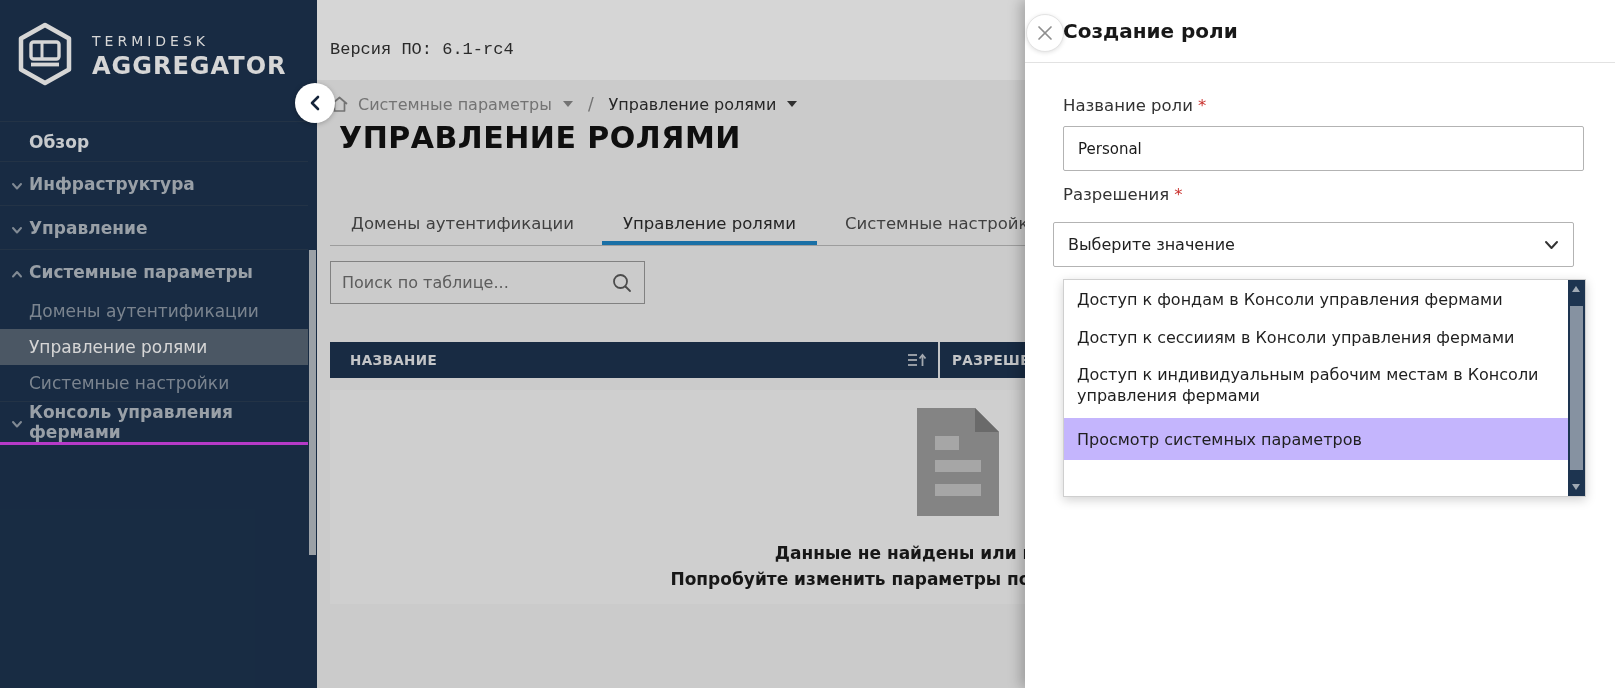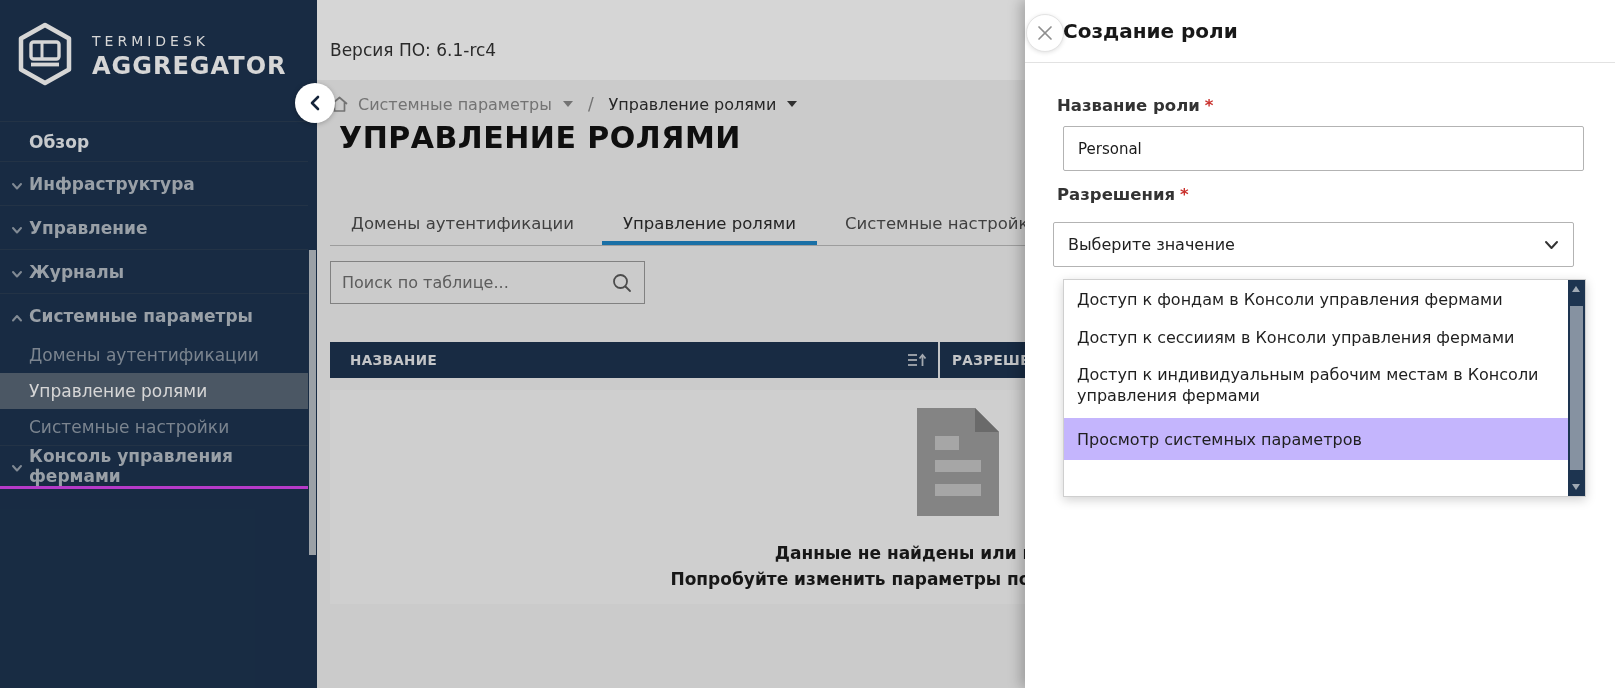--- a/index.html
+++ b/index.html
@@ -1,21 +1,21 @@
 <!DOCTYPE html>
 <html><head>
 <meta charset="utf-8">
 <style>
   * { margin:0; padding:0; box-sizing:border-box; }
   html,body { width:1615px; height:688px; overflow:hidden; }
   body { font-family:"DejaVu Sans","Liberation Sans",sans-serif; background:#f0f0f0; }
   .stage { position:relative; width:1615px; height:688px; overflow:hidden; }
 
   
-  .topbar { position:absolute; left:317px; top:0; right:0; height:80px; background:#ffffff; z-index:1; }
+  .topbar { position:absolute; left:317px; top:0; right:0; height:80px; background:#ffffff; z-index:1;font-family:Liberation Mono, monospace; }
   .version { position:absolute; left:13px; top:40px; font-size:17px; color:#333; }
 
   
   .sidebar { position:absolute; left:0; top:0; bottom:0; width:317px; background:#1d3450; z-index:10; }
   .logo { display:flex; align-items:center; gap:18px; padding:8px 0 0 16px; height:104px; }
   .logo-text .l1 { color:#fff; font-size:14px; letter-spacing:4px; font-weight:400; }
   .logo-text .l2 { color:#fff; font-size:24px; font-weight:700; letter-spacing:1px; margin-top:3px; }
   .nav { position:absolute; left:0; top:121px; width:308px; }
   .nav-item { position:relative; display:flex; align-items:center; height:44px; border-top:1px solid #2a3d54; padding-left:29px; color:#b7bfc8; font-size:17px; font-weight:700; cursor:pointer; }
   .nav-item.first { height:40px; color:#edf1f5; }
@@ -59,21 +59,21 @@
   .dim { position:absolute; left:0; top:0; width:1025px; height:688px; background:rgba(0,0,0,0.16); z-index:50; pointer-events:none; }
 
   
   .collapse-btn { position:absolute; left:295px; top:83px; width:40px; height:40px; border-radius:50%; background:#fff; border:none; box-shadow:0 1px 5px rgba(0,0,0,0.25); z-index:60; display:flex; align-items:center; justify-content:center; cursor:pointer; }
 
   
   .drawer { position:absolute; left:1025px; top:0; width:590px; height:688px; background:#ffffff; z-index:70; box-shadow:-5px 0 12px rgba(0,0,0,0.22); }
   .drawer-close { position:absolute; left:1px; top:14px; width:38px; height:38px; border-radius:50%; background:#fff; border:1px solid #e3e3e3; box-shadow:0 1px 4px rgba(0,0,0,0.12); display:flex; align-items:center; justify-content:center; cursor:pointer; }
   .drawer-title { position:absolute; left:38px; top:19px; font-size:20px; font-weight:700; color:#181818; }
   .drawer-hr { position:absolute; left:0; top:62px; width:590px; height:1px; background:#e2e2e2; }
-  .f-label { position:absolute; left:32px; font-size:16.5px; color:#333;font-weight:bold; }
+  .f-label { position:absolute; left:38px; font-size:16.5px; color:#333; }
   .f-label .req { color:#c9302c; margin-left:5px; }
   .lbl-name { top:96px; }
   .lbl-perm { top:185px; }
   .txt-input { position:absolute; left:38px; top:126px; width:521px; height:45px; border:1px solid #b3b3b3; border-radius:2px; padding:0 14px; font-size:15px; color:#1a1a1a; font-family:inherit; outline:none; background:#fff; }
   .select { position:absolute; left:28px; top:222px; width:521px; height:45px; border:1px solid #b3b3b3; border-radius:2px; display:flex; align-items:center; padding:0 14px; font-size:16px; color:#222; cursor:pointer; background:#fff; }
   .select .sel-chev { margin-left:auto; display:flex; }
 
   .dropdown { position:absolute; left:38px; top:279px; width:523px; height:218px; background:#fff; border:1px solid #cfcfcf; box-shadow:0 3px 10px rgba(0,0,0,0.18); overflow:hidden; }
   .opt { display:flex; align-items:center; padding:0 26px 0 13px; font-size:16px; color:#1f1f1f; height:38px; cursor:pointer; }
   .opt.tall { height:62px; line-height:1.32; align-items:flex-start; padding-top:8px; display:block; }
@@ -124,28 +124,20 @@
         <span class="chev">
           <svg width="14" height="14" viewBox="0 0 14 14">
               <polyline points="3,5 7,9.5 11,5" fill="none" stroke="#9aa5b1" stroke-width="2" stroke-linecap="round" stroke-linejoin="round"></polyline>
             </svg>
         </span>
         <span>Управление</span>
       </div>
       <div class="nav-item">
         <span class="chev">
           <svg width="14" height="14" viewBox="0 0 14 14">
-              <polyline points="3,5 7,9.5 11,5" fill="none" stroke="#9aa5b1" stroke-width="2" stroke-linecap="round" stroke-linejoin="round"></polyline>
-            </svg>
-        </span>
-        <span>Журналы</span>
-      </div>
-      <div class="nav-item">
-        <span class="chev">
-          <svg width="14" height="14" viewBox="0 0 14 14">
               <polyline points="3,9.5 7,5 11,9.5" fill="none" stroke="#9aa5b1" stroke-width="2" stroke-linecap="round" stroke-linejoin="round"></polyline>
             </svg>
         </span>
         <span>Системные параметры</span>
       </div>
       <div class="nav-sub">
         <span>Домены аутентификации</span>
       </div>
       <div class="nav-sub active">
         <span>Управление ролями</span>

